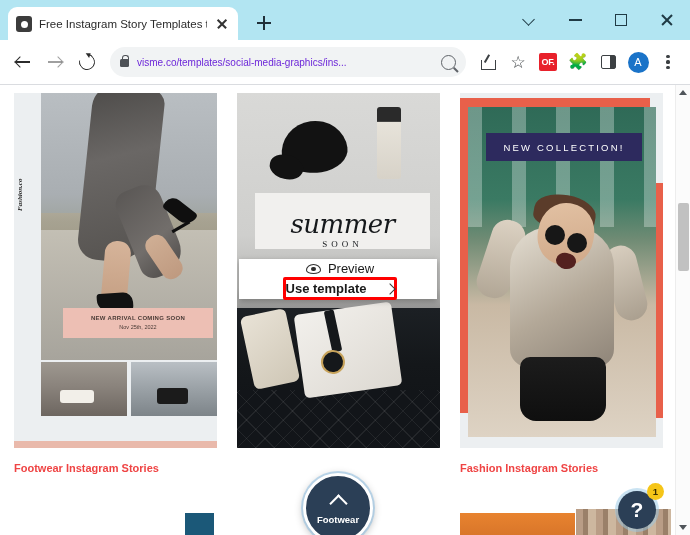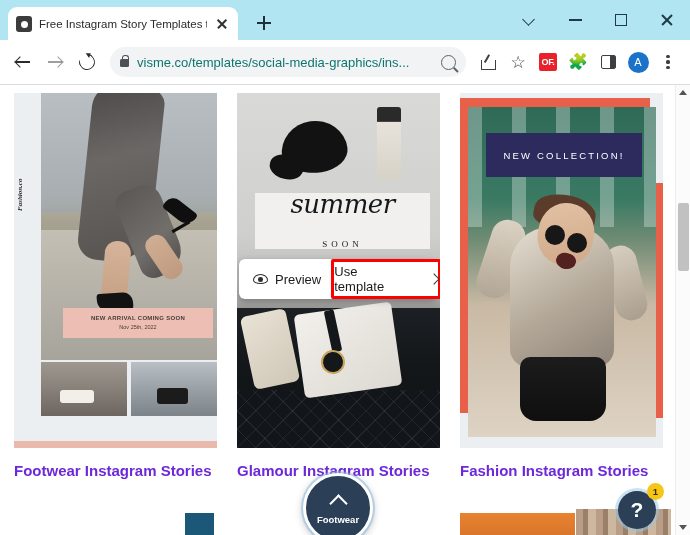--- a/index.html
+++ b/index.html
@@ -208,22 +208,22 @@
     content: "";
     position: absolute;
     left: 1.8px; top: -4.5px;
     width: 5.4px; height: 5px;
     border: 1.6px solid #4d5156;
     border-bottom: none;
     border-radius: 3px 3px 0 0;
   }
   .url-text {
     flex: 1 1 auto;
-    font-size: 13px;
-    color: #0f766e;
+    font-size: 10px;
+    color: #6d28d9;
     white-space: nowrap;
     overflow: hidden;
   }
   .omni-search {
     width: 15px; height: 15px;
     border: 1.6px solid #5f6368;
     border-radius: 50%;
     position: relative;
     flex: 0 0 auto;
   }
@@ -330,23 +330,23 @@
   .card { width: 203px; position: relative; }
   .thumb {
     width: 203px;
     height: 355px;
     position: relative;
     overflow: hidden;
     background: #eceff1;
   }
   .card-title {
     margin-top: 14px;
-    font-size: 15px;
+    font-size: 11px;
     font-weight: bold;
-    color: #6d28d9;
+    color: #ef4444;
     white-space: nowrap;
   }
 
   
   .c1-photo {
     position: absolute;
     left: 27px; top: 0; right: 0; bottom: 88px;
     background:
       linear-gradient(to bottom, #b9bec2 0%, #a9aeb2 38%, #9fa49f 48%, #bdb8ab 56%, #cdc8bd 62%, #b4b0a6 100%);
     overflow: hidden;
@@ -538,21 +538,21 @@
     border-radius: 50%;
   }
   .c2-summer {
     position: absolute;
     left: 18px; right: 10px; top: 100px;
     height: 56px;
     background: #f1f0ee;
     display: flex;
     flex-direction: column;
     align-items: center;
-    justify-content: space-between;
+    justify-content: flex-end;
   }
   .c2-summer-script {
     font-family: "DejaVu Serif", serif;
     font-style: italic;
     font-size: 26px;
     color: #15181b;
     line-height: .9;
     letter-spacing: -.5px;
   }
   .c2-summer-sub {
@@ -612,25 +612,26 @@
   }
 
   
   .hoverbar {
     position: absolute;
     left: 2px;
     top: 166px;
     width: 198px;
     height: 40px;
     background: #ffffff;
-    border-radius: 6px;
+    border-radius: 0;
     box-shadow: 0 2px 6px rgba(0,0,0,.28);
     display: flex;
     align-items: center;
     z-index: 6;
+    flex-direction: column;
   }
   .hb-preview {
     display: flex;
     align-items: center;
     gap: 7px;
     padding: 0 10px 0 14px;
     cursor: pointer;
     height: 100%;
   }
   .eye {
@@ -658,20 +659,21 @@
     height: 100%;
     display: flex;
     align-items: center;
     justify-content: center;
     gap: 20px;
     cursor: pointer;
     border: 3px solid #ff0000;
     border-radius: 2px;
     background: #ffffff;
     margin: -1px -4px -1px 0;
+    font-weight: bold;
   }
   .hb-use-label { font-size: 13px; color: #1b1b1b; }
   .chev-r {
     width: 8px; height: 8px;
     border-right: 1.6px solid #3a3a3a;
     border-top: 1.6px solid #3a3a3a;
     transform: rotate(45deg);
     flex: 0 0 auto;
   }
 
@@ -700,21 +702,21 @@
     left: 0; right: 0; top: 0;
     height: 120px;
     background:
       repeating-linear-gradient(90deg,
         rgba(255,255,255,.30) 0 14px,
         transparent 14px 44px);
   }
   .c3-banner {
     position: absolute;
     left: 18px; right: 14px; top: 26px;
-    height: 44px;
+    height: 28px;
     background: #2d2a5e;
     display: flex;
     align-items: center;
     justify-content: center;
     z-index: 3;
   }
   .c3-banner-text {
     color: #ffffff;
     font-size: 9.5px;
     letter-spacing: 2.2px;
@@ -1041,21 +1043,20 @@
           <div class="hb-preview">
             <span class="eye"></span>
             <span class="hb-label">Preview</span>
           </div>
           <div class="hb-use">
             <span class="hb-use-label">Use template</span>
             <span class="chev-r"></span>
           </div>
         </div>
       </div>
-      <div class="card-title">Glamour Instagram Stories</div>
     </div>
 
     <div class="card">
       <div class="thumb">
         <div class="c3-frame"></div>
         <div class="c3-frame2"></div>
         <div class="c3-photo">
           <div class="c3-bars"></div>
           <div class="c3-armL"></div>
           <div class="c3-armR"></div>

